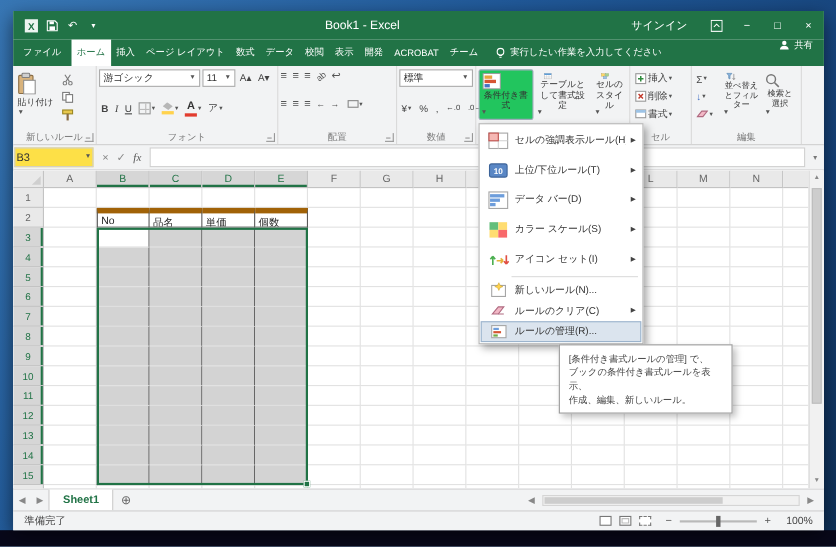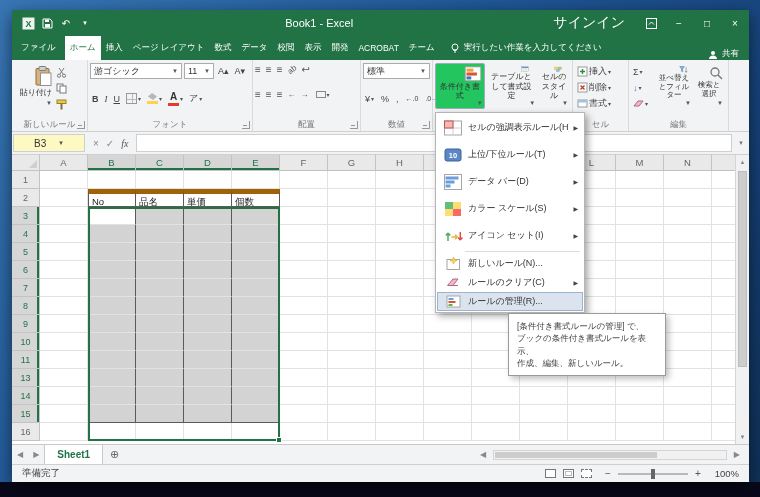--- a/index.html
+++ b/index.html
@@ -7,52 +7,52 @@
 body{font-family:"Liberation Sans","DejaVu Sans",sans-serif;color:#333}
 .desktop{position:relative;width:760px;height:497px;background:linear-gradient(130deg,#3877b5 0%,#205897 40%,#154076 75%,#0f3158 100%)}
 .taskbar{position:absolute;left:0;bottom:0;width:100%;height:15px;background:#08081a}
 .window{position:absolute;left:12px;top:10px;width:737px;height:472px;display:flex;flex-direction:column;background:#f2f3f4;box-shadow:0 5px 16px rgba(0,0,0,.55);font-size:11px}
 
 .titlebar{flex:0 0 26px;background:#217346;color:#fff;display:flex;align-items:center}
 .qat{display:flex;align-items:center;gap:3px;padding:0 4px 0 8px}
 .qbtn{display:flex;align-items:center;justify-content:center;width:16px;height:16px;font-size:10px;color:#fff}
 .title-text{flex:1;text-align:center;font-size:11px;white-space:nowrap}
 .tb-right{display:flex;align-items:center;height:100%}
-.signin{font-size:14px;padding:0 12px;white-space:nowrap}
+.signin{font-size:10px;padding:0 12px;white-space:nowrap}
 .winbtn{width:28px;height:100%;display:flex;align-items:center;justify-content:center;font-size:10px}
 
 .tabbar{flex:0 0 24px;background:#217346;display:flex;align-items:stretch;color:#fff}
 .tab{display:flex;align-items:center;padding:0 5px;font-size:8.5px;white-space:nowrap}
 .tab.file{padding:0 9px}
 .tab.active{background:#ffffff;color:#217346}
 .tellme{display:flex;align-items:center;gap:4px;padding:0 6px;margin-left:4px;font-size:8.5px;color:#fff;white-space:nowrap}
-.share{margin-left:auto;display:flex;align-items:flex-end;gap:4px;padding:0 10px;font-size:8.5px;white-space:nowrap}
+.share{margin-left:auto;display:flex;align-items:flex-start;gap:4px;padding:0 10px;font-size:8.5px;white-space:nowrap}
 
 .ribbon{flex:0 0 62px;background:#f2f3f4;border-bottom:1px solid #d0d0d0;display:flex;position:relative;z-index:5}
 .rgroup{position:relative;border-right:1px solid #dadada;padding:3px 2px 13px;flex:0 0 auto}
 .g-label{position:absolute;left:0;right:0;bottom:1px;text-align:center;font-size:8.5px;color:#777;line-height:11px;white-space:nowrap}
 .launcher{position:absolute;right:2px;bottom:2px;width:8px;height:8px;border-right:1px solid #979797;border-bottom:1px solid #979797}
 .launcher::before{content:"";position:absolute;right:2px;bottom:2px;width:4px;height:1px;background:#979797;transform:rotate(-45de g)}
 .g-body{display:flex;align-items:stretch;height:100%}
 .col{display:flex;flex-direction:column}
-.big-btn{display:flex;flex-direction:column;align-items:flex-end;justify-content:space-between;padding:2px 1px;height:46px;font-size:8px;line-height:1.15;text-align:center;color:#333;border:1px solid transparent;border-radius:2px;overflow:hidden}
+.big-btn{display:flex;flex-direction:column;align-items:flex-start;justify-content:space-between;padding:2px 1px;height:46px;font-size:8px;line-height:1.15;text-align:center;color:#333;border:1px solid transparent;border-radius:2px;overflow:hidden}
 .big-btn.pressed{background:#22c55e;border-color:#9fadbb}
 .caret{font-size:6px;color:#555;line-height:1}
 .mini{display:flex;align-items:center;gap:1px;font-size:9px;color:#444;padding:0 2px;height:15px;white-space:nowrap}
 .combo{display:flex;align-items:center;justify-content:space-between;background:#fff;border:1px solid #ababab;height:16px;font-size:9px;padding:0 3px;color:#333;white-space:nowrap;overflow:hidden}
 .frow{display:flex;align-items:center;gap:2px;margin-bottom:12px}
 .glyph{font-size:10px;color:#555;line-height:1}
 .border-icon{display:inline-block;width:11px;height:11px;border:1px solid #999;position:relative}
 .border-icon::before{content:"";position:absolute;left:5px;top:0;bottom:0;width:1px;background:#bbb}
 .border-icon::after{content:"";position:absolute;top:5px;left:0;right:0;height:1px;background:#bbb}
 .fc{position:relative;font-size:10px;font-weight:bold;color:#333;line-height:1;display:inline-flex;flex-direction:column;align-items:center}
 .cbar{display:block;width:11px;height:3px;margin-top:1px}
 
 .formulabar{flex:0 0 22px;background:#f2f3f4;border-bottom:1px solid #d0d0d0;display:flex;align-items:center;padding:2px 1px}
-.namebox{width:72px;height:18px;background:#fef9c3;border:1px solid #cfcfcf;display:flex;align-items:center;justify-content:space-between;padding:0 20px;font-size:10px}
+.namebox{width:72px;height:18px;background:#fde047;border:1px solid #cfcfcf;display:flex;align-items:center;justify-content:space-between;padding:0 1px;font-size:10px}
 .fbtns{display:flex;align-items:center;gap:7px;padding:0 8px;color:#888;font-size:10px}
 .fx{font-style:italic;font-family:"Liberation Serif","DejaVu Serif",serif;color:#555}
 .finput{flex:1;height:18px;background:#fff;border:1px solid #cfcfcf;margin-right:2px}
 .fexpand{width:14px;text-align:center;color:#777;font-size:7px}
 
 .grid-wrap{flex:1;display:flex;overflow:hidden;background:#fff;position:relative}
 .sheet{position:relative;flex:1;overflow:hidden}
 .hdr-row{display:flex;height:16px}
 .corner{flex:0 0 28px;background:#e9e9e9;border-right:1px solid #c3c3c3;border-bottom:1px solid #c3c3c3;position:relative}
 .corner::after{content:"";position:absolute;right:2px;bottom:2px;border-left:8px solid transparent;border-bottom:8px solid #cfcfcf}
@@ -638,20 +638,38 @@
             <div class="cell"></div>
             <div class="cell"></div>
             <div class="cell"></div>
             <div class="cell"></div>
             <div class="cell"></div>
             <div class="cell"></div>
             <div class="cell"></div>
             <div class="row-fill"></div>
           </div>
           <div class="grid-row">
+            <div class="row-hdr sel">12</div>
+            <div class="cell"></div>
+            <div class="cell tbl tbl-left sel-fill"></div>
+            <div class="cell tbl sel-fill"></div>
+            <div class="cell tbl sel-fill"></div>
+            <div class="cell tbl sel-fill"></div>
+            <div class="cell"></div>
+            <div class="cell"></div>
+            <div class="cell"></div>
+            <div class="cell"></div>
+            <div class="cell"></div>
+            <div class="cell"></div>
+            <div class="cell"></div>
+            <div class="cell"></div>
+            <div class="cell"></div>
+            <div class="row-fill"></div>
+          </div>
+          <div class="grid-row">
             <div class="row-hdr sel">13</div>
             <div class="cell"></div>
             <div class="cell tbl tbl-left sel-fill"></div>
             <div class="cell tbl sel-fill"></div>
             <div class="cell tbl sel-fill"></div>
             <div class="cell tbl sel-fill"></div>
             <div class="cell"></div>
             <div class="cell"></div>
             <div class="cell"></div>
             <div class="cell"></div>

